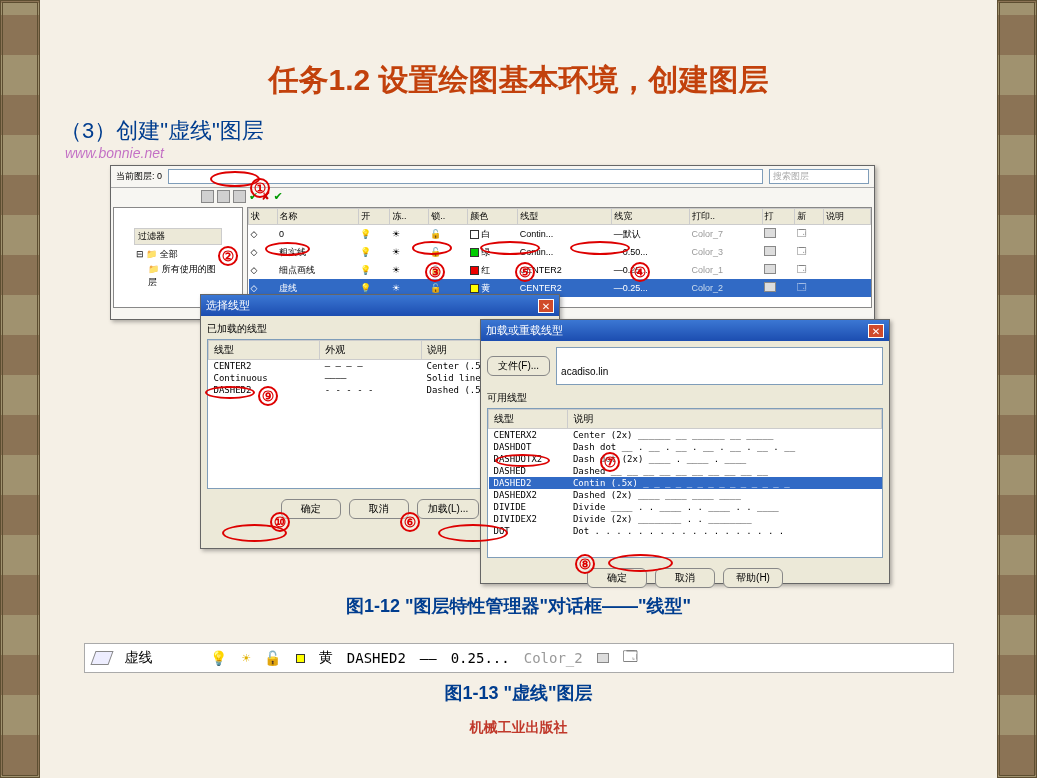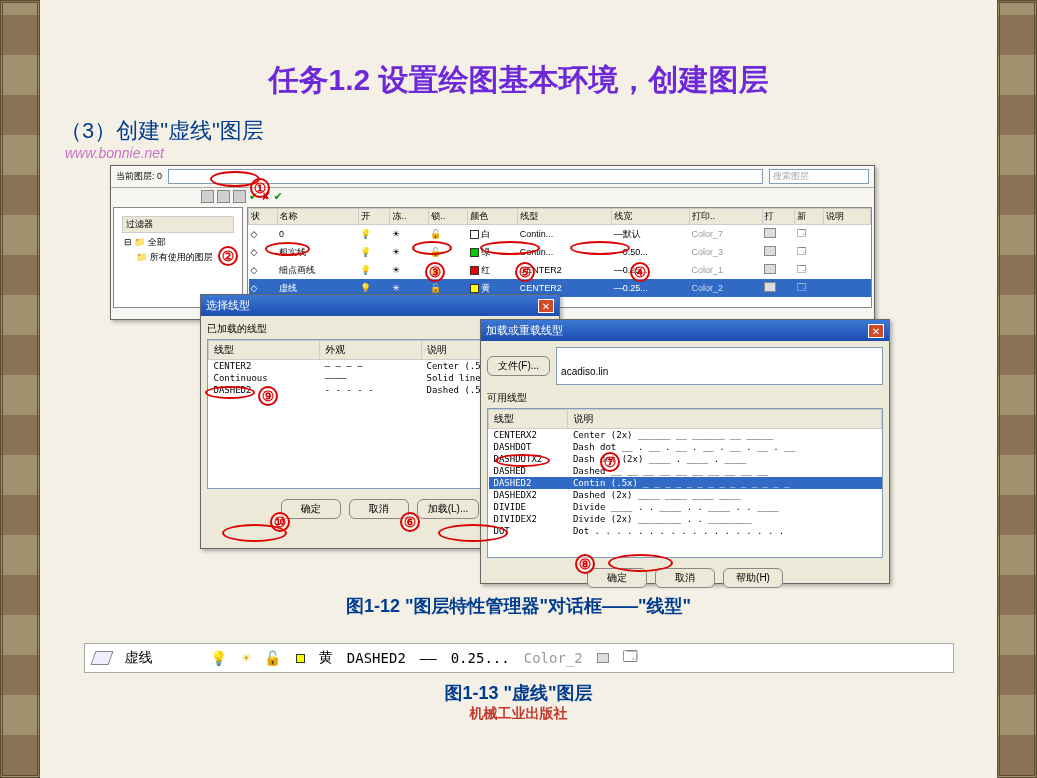--- a/index.html
+++ b/index.html
@@ -16,21 +16,21 @@
       width: 40px;
       top: 0;
       bottom: 0;
       background: repeating-linear-gradient(0deg, #8b7355 0px, #8b7355 40px, #a0926f 40px, #a0926f 80px);
       border: 3px double #5d4e31;
     }
     .border-left { left: 0; }
     .border-right { right: 0; }
     .content { position: absolute; left: 45px; right: 45px; top: 0; bottom: 0; }
     .title {
-      color: #6d28d9;
+      color: #c2410c;
       font-size: 30px;
       font-weight: bold;
       text-align: center;
       margin-top: 60px;
       font-family: "SimHei", sans-serif;
     }
     .subtitle {
       color: #003d8f;
       font-size: 22px;
       margin: 15px 0 8px 15px;
@@ -113,21 +113,21 @@
     }
     .tool-ico { width: 13px; height: 13px; background: #d0d0d0; border: 1px solid #888; }
     .tool-green { color: #090; font-size: 11px; }
     .tool-red { color: #c00; font-size: 11px; }
     .lm-body { display: flex; height: 105px; }
     .lm-tree {
       width: 130px;
       border: 1px solid #888;
       background: #fff;
       margin: 2px;
-      padding: 8px;
+      padding: 20px;
       font-size: 9px;
     }
     .lm-tree .th { background: #ece9d8; border: 1px solid #ccc; padding: 1px 3px; margin-bottom: 2px; }
     .tree-node { padding: 1px 2px; }
     .tree-child { padding-left: 14px; }
     .lm-grid {
       flex: 1;
       border: 1px solid #888;
       background: #fff;
       margin: 2px;
@@ -236,21 +236,21 @@
       font-weight: bold;
       text-align: center;
       margin-top: 8px;
       font-family: "SimHei", sans-serif;
     }
     .publisher {
       color: #c0392b;
       font-size: 14px;
       font-weight: bold;
       text-align: center;
-      margin-top: 0;
+      margin-top: 14px;
       font-family: "SimHei", sans-serif;
     }
     .sidetext {
       position: absolute;
       left: 68px;
       top: 285px;
       writing-mode: vertical-rl;
       font-size: 10px;
       color: #555;
       letter-spacing: 1px;

